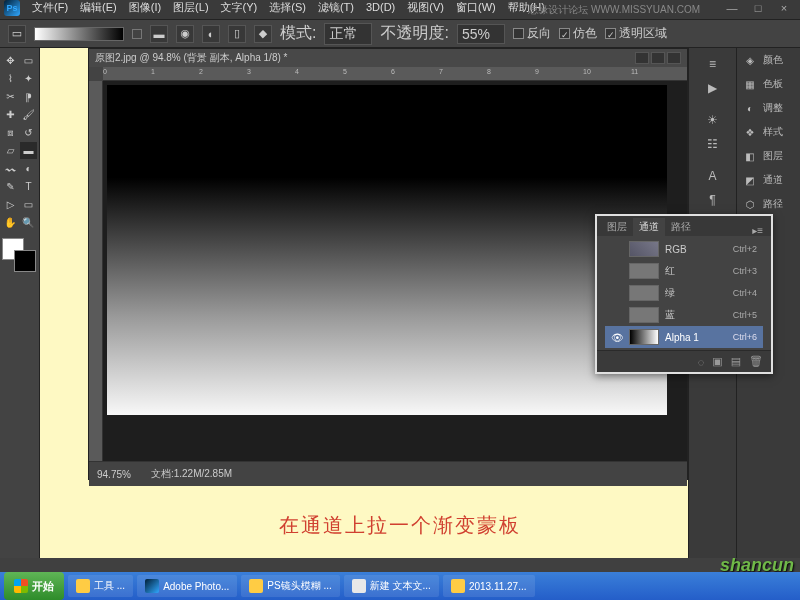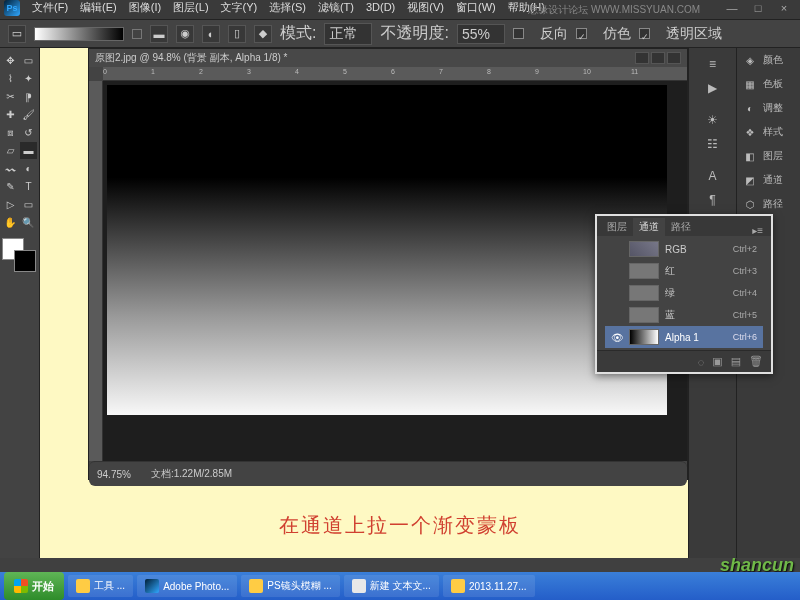--- a/index.html
+++ b/index.html
@@ -9,21 +9,21 @@
 .menu-item { padding: 0 6px; cursor: pointer; color: #ddd; font-size: 11px; }
 .topbar-right { margin-left: auto; display: flex; align-items: center; gap: 2px; }
 .watermark { position: absolute; top: 3px; right: 100px; color: #888; font-size: 10px; }
 .win-btn { width: 24px; height: 16px; display: flex; align-items: center; justify-content: center; color: #aaa; }
 .optionsbar { background: #434343; height: 28px; display: flex; align-items: center; padding: 0 8px; gap: 8px; border-bottom: 1px solid #222; }
 .gradient-preview { width: 90px; height: 14px; background: linear-gradient(to right, #fff, #000); border: 1px solid #666; }
 .dd { width: 10px; height: 10px; border: 1px solid #777; position: relative; }
 .opt-btn { width: 18px; height: 18px; background: #383838; border: 1px solid #555; display: flex; align-items: center; justify-content: center; }
 .opt-label { color: #ccc; font-size: 16px; }
 .opt-input { background: #333; border: 1px solid #555; color: #ccc; padding: 1px 4px; font-size: 14px; width: 48px; }
-.opt-check { display: flex; align-items: center; gap: 16px; font-size: 14px; }
+.opt-check { display: flex; align-items: center; gap: 3px; font-size: 12px; }
 .checkbox { width: 11px; height: 11px; border: 1px solid #888; background: #333; display: inline-block; }
 .checkbox.checked::after { content: "✓"; color: #ccc; font-size: 9px; position: relative; top: -2px; left: 1px; }
 .workspace { display: flex; height: 510px; }
 .toolbox { width: 40px; background: #434343; padding: 4px 2px; display: flex; flex-direction: column; gap: 1px; border-right: 1px solid #222; }
 .tool-row { display: flex; gap: 1px; }
 .tool { width: 17px; height: 17px; background: #434343; display: flex; align-items: center; justify-content: center; font-size: 10px; color: #ccc; cursor: pointer; }
 .tool.active { background: #2a2a2a; }
 .swatches { margin-top: 6px; width: 34px; height: 34px; position: relative; }
 .swatch-fg { width: 22px; height: 22px; background: #fff; border: 1px solid #888; position: absolute; top: 0; left: 0; }
 .swatch-bg { width: 22px; height: 22px; background: #000; border: 1px solid #888; position: absolute; bottom: 0; right: 0; }
@@ -31,21 +31,21 @@
 .doc-window { position: absolute; left: 48px; top: 0; width: 600px; height: 432px; background: #434343; border: 1px solid #222; }
 .doc-titlebar { height: 18px; background: #484848; display: flex; align-items: center; padding: 0 6px; font-size: 10px; color: #ccc; }
 .doc-titlebar-btns { margin-left: auto; display: flex; gap: 2px; }
 .doc-tb-btn { width: 14px; height: 12px; background: #333; border: 1px solid #555; }
 .ruler-h { height: 14px; background: #5a5a5a; border-bottom: 1px solid #333; margin-left: 14px; position: relative; font-size: 7px; color: #bbb; }
 .ruler-h span { position: absolute; top: 1px; }
 .doc-body { display: flex; height: 380px; }
 .ruler-v { width: 14px; background: #5a5a5a; border-right: 1px solid #333; }
 .canvas { flex: 1; background: #1e1e1e; display: flex; align-items: flex-start; justify-content: flex-start; padding: 4px; }
 .image { width: 560px; height: 330px; background: linear-gradient(to bottom, #000 0%, #000 28%, #999 70%, #f8f8f8 100%); }
-.doc-status { height: 18px; background: #434343; display: flex; align-items: center; padding: 12px 8px; font-size: 10px; color: #ccc; gap: 20px; border-top: 1px solid #333; border-radius: 6px; }
+.doc-status { height: 18px; background: #434343; display: flex; align-items: center; padding: 12px 8px; font-size: 10px; color: #ccc; gap: 20px; border-top: 1px solid #333; }
 .panel-stack { width: 48px; background: #3a3a3a; display: flex; flex-direction: column; border-left: 1px solid #222; }
 .panel-strip { display: flex; flex-direction: column; align-items: center; padding: 4px 0; }
 .strip-icon { width: 20px; height: 20px; margin: 2px 0; display: flex; align-items: center; justify-content: center; color: #bbb; font-size: 12px; }
 .side-panels { width: 64px; background: #3a3a3a; display: flex; flex-direction: column; border-left: 1px solid #222; }
 .side-row { display: flex; align-items: center; padding: 3px 4px; gap: 4px; font-size: 10px; color: #bbb; }
 .side-row .ic { width: 18px; height: 18px; display: flex; align-items: center; justify-content: center; }
 .channels-panel { position: absolute; left: 555px; top: 166px; width: 178px; background: #434343; border: 2px solid #e0e0e0; box-shadow: 0 2px 8px rgba(0,0,0,.5); }
 .ch-tabs { display: flex; background: #383838; height: 20px; align-items: flex-end; padding: 0 4px; font-size: 10px; }
 .ch-tab { padding: 2px 6px; color: #aaa; cursor: pointer; }
 .ch-tab.active { background: #434343; color: #ddd; }

